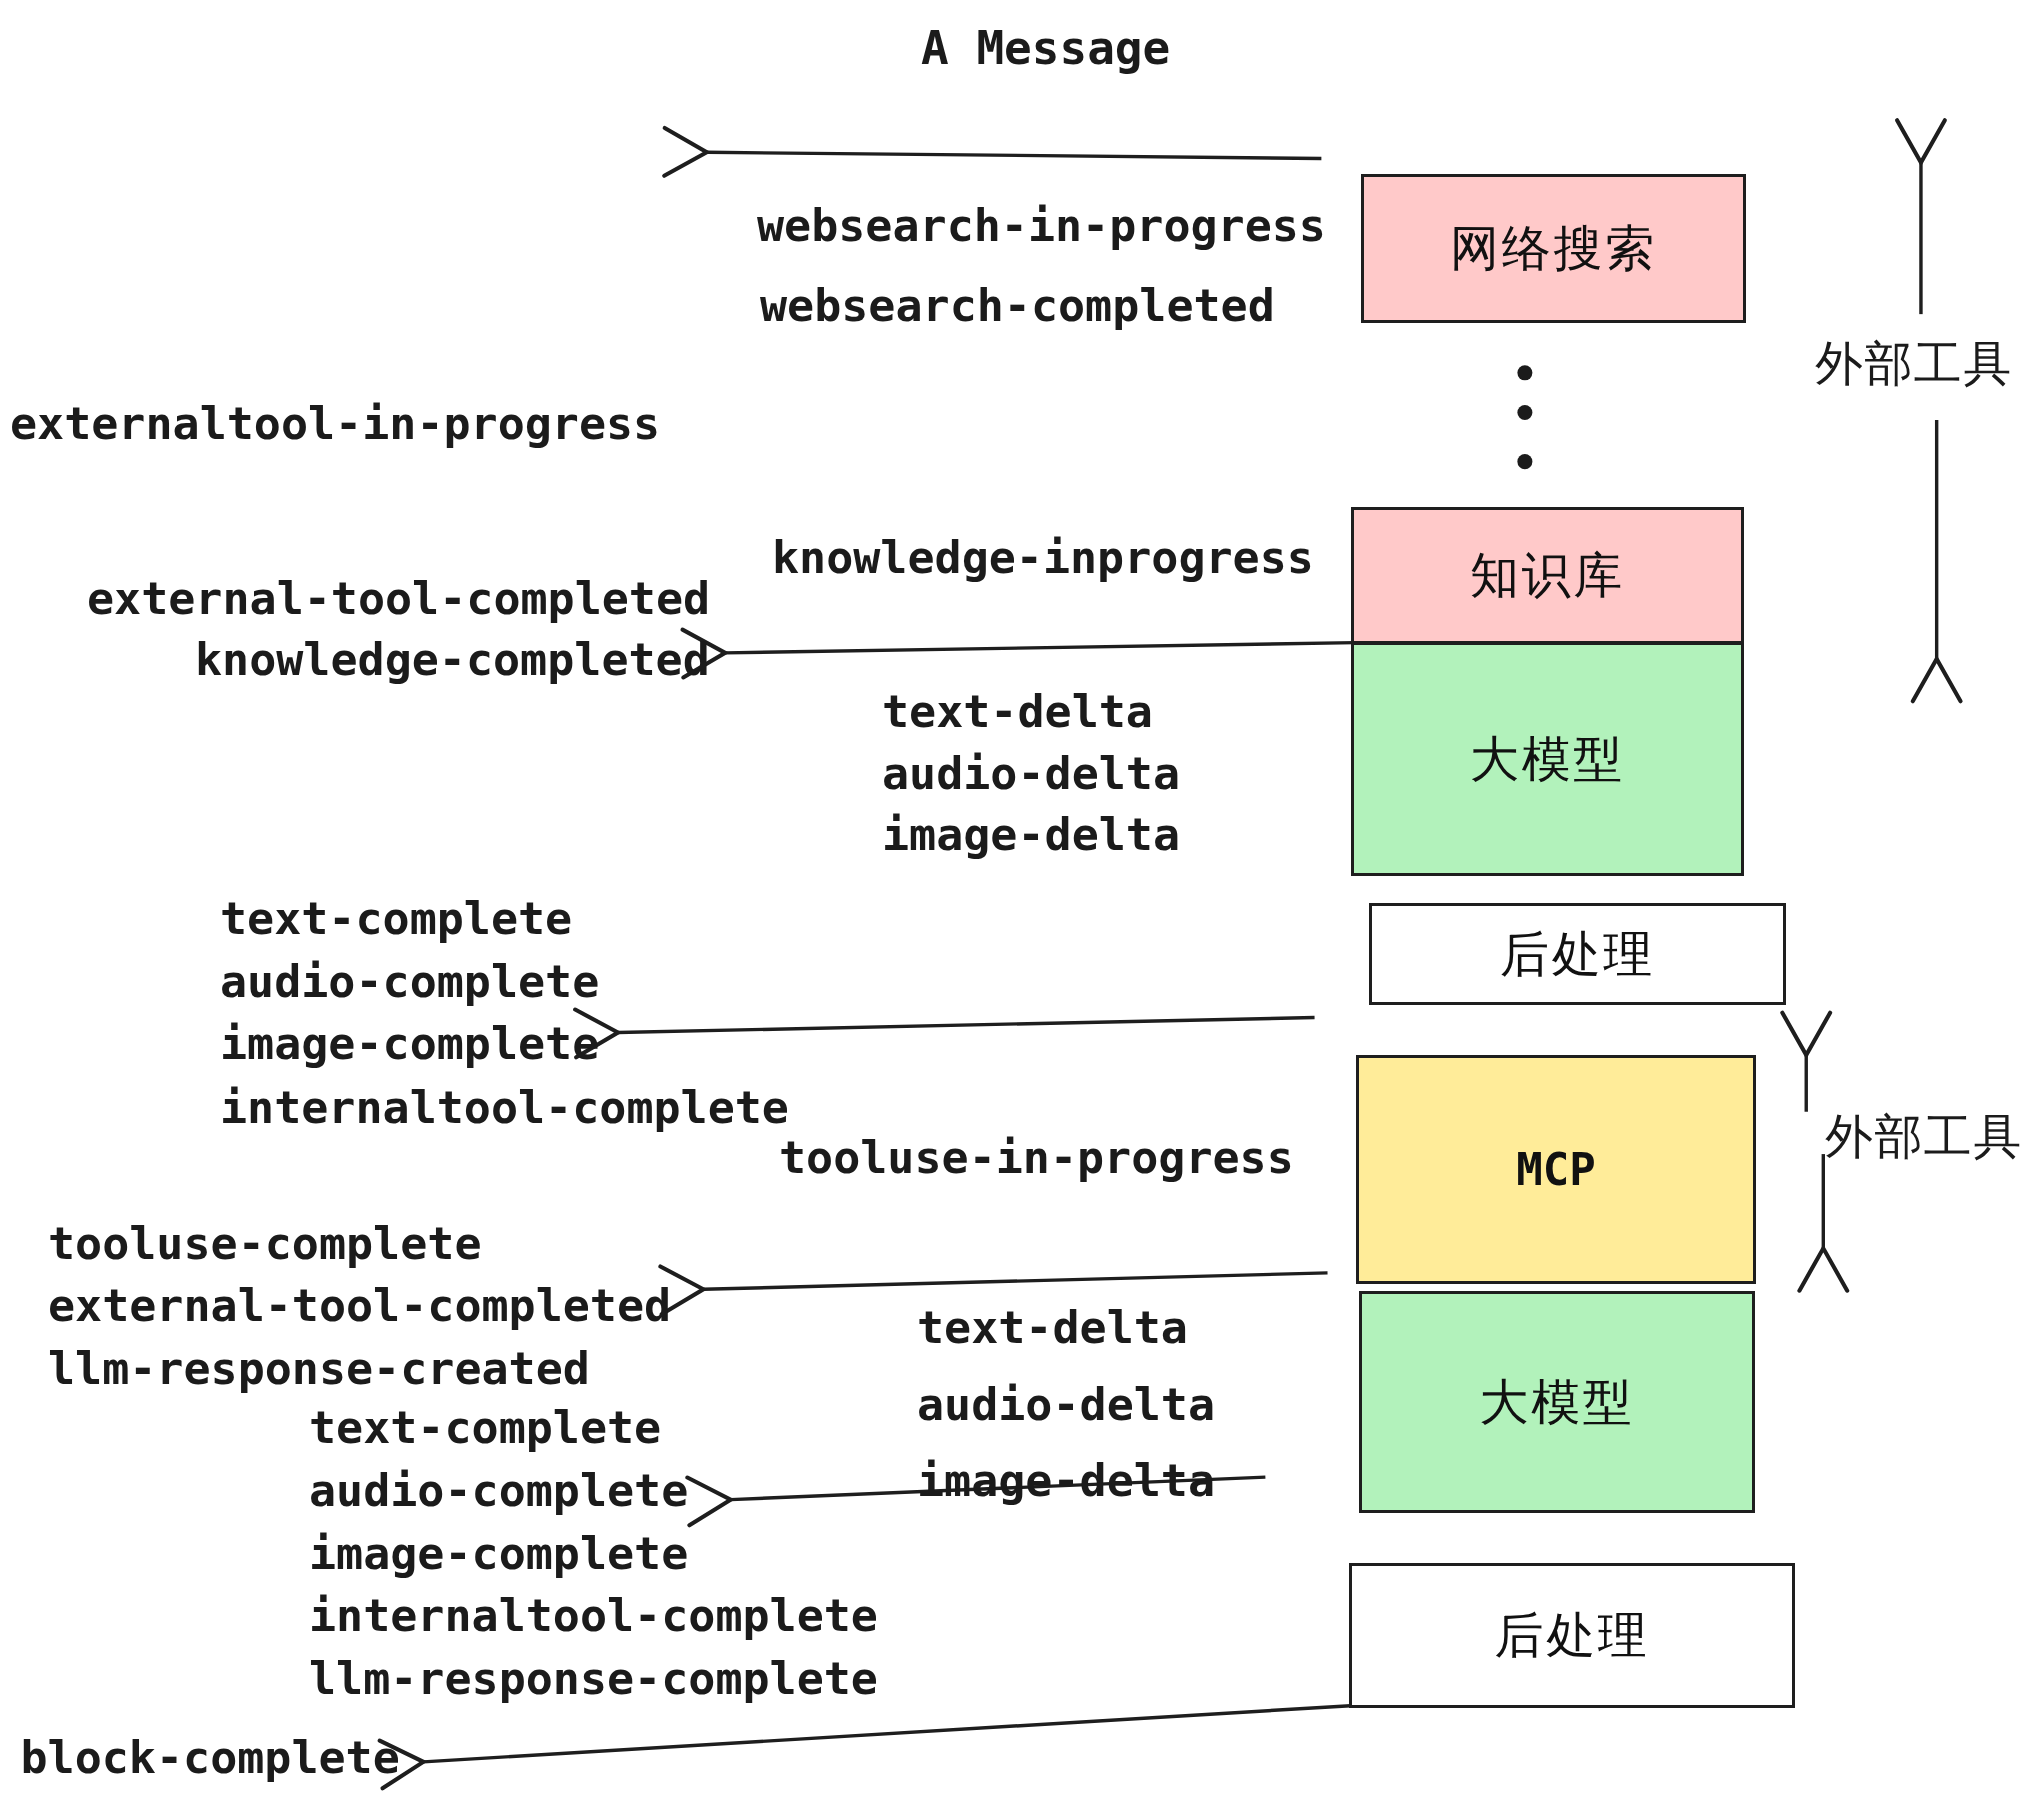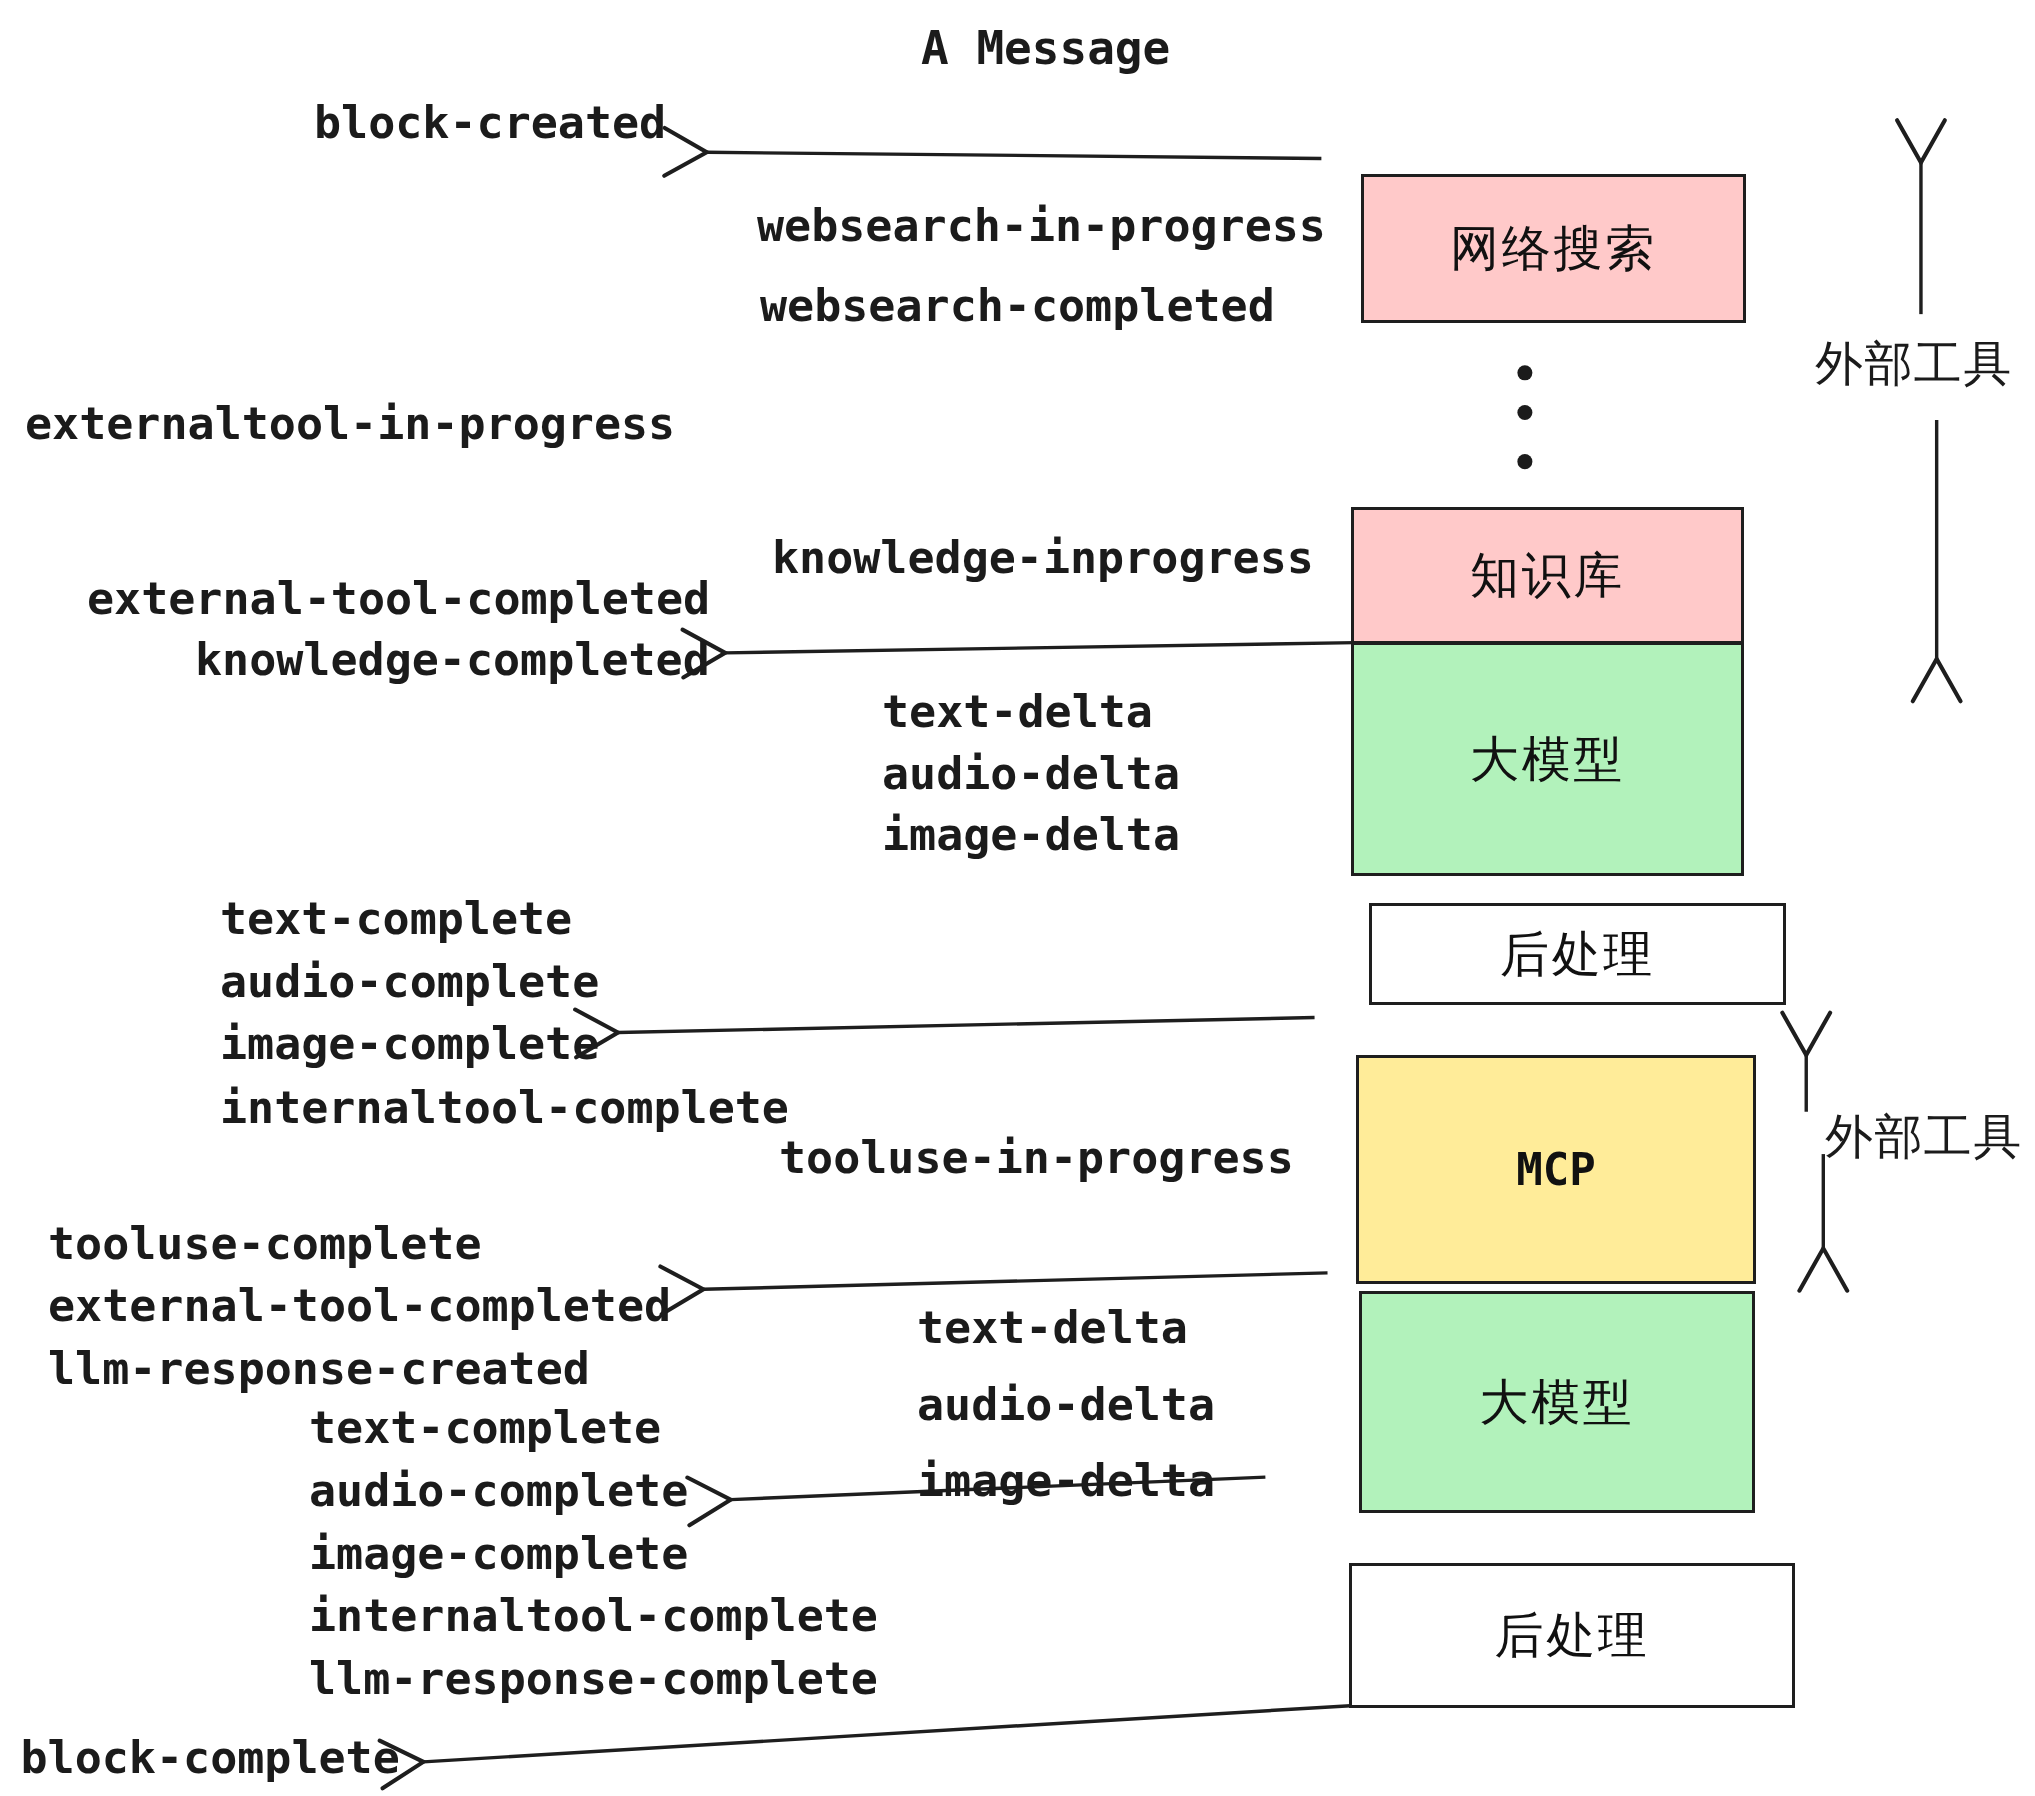--- a/index.html
+++ b/index.html
@@ -109,24 +109,23 @@
   <div class="box" style="left: 1359px; top: 1291px; width: 396px; height: 222px; background: rgb(178, 242, 187);">
     <span class="box-label">大模型</span>
   </div>
   <div class="box" style="left: 1349px; top: 1563px; width: 446px; height: 145px; background: rgb(255, 255, 255);">
     <span class="box-label">后处理</span>
   </div>
 
   <div class="side-label" style="left:1815px;top:340px">外部工具</div>
   <div class="side-label" style="left:1825px;top:1113px">外部工具</div>
 
-  <div class="evt" style="left:314px;top:100px">block-created</div>
   <div class="evt" style="left:760px;top:283px">websearch-completed</div>
   <div class="evt" style="left:757px;top:203px">websearch-in-progress</div>
-  <div class="evt" style="left:25px;top:401px">externaltool-in-progress</div>
+  <div class="evt" style="left:10px;top:401px">externaltool-in-progress</div>
   <div class="evt" style="left:772px;top:535px">knowledge-inprogress</div>
   <div class="evt" style="left:87px;top:576px">external-tool-completed</div>
   <div class="evt" style="left:195px;top:637px">knowledge-completed</div>
   <div class="evt" style="left:882px;top:689px">text-delta</div>
   <div class="evt" style="left:882px;top:751px">audio-delta</div>
   <div class="evt" style="left:882px;top:812px">image-delta</div>
   <div class="evt" style="left:220px;top:896px">text-complete</div>
   <div class="evt" style="left:220px;top:959px">audio-complete</div>
   <div class="evt" style="left:220px;top:1021px">image-complete</div>
   <div class="evt" style="left:220px;top:1085px">internaltool-complete</div>

